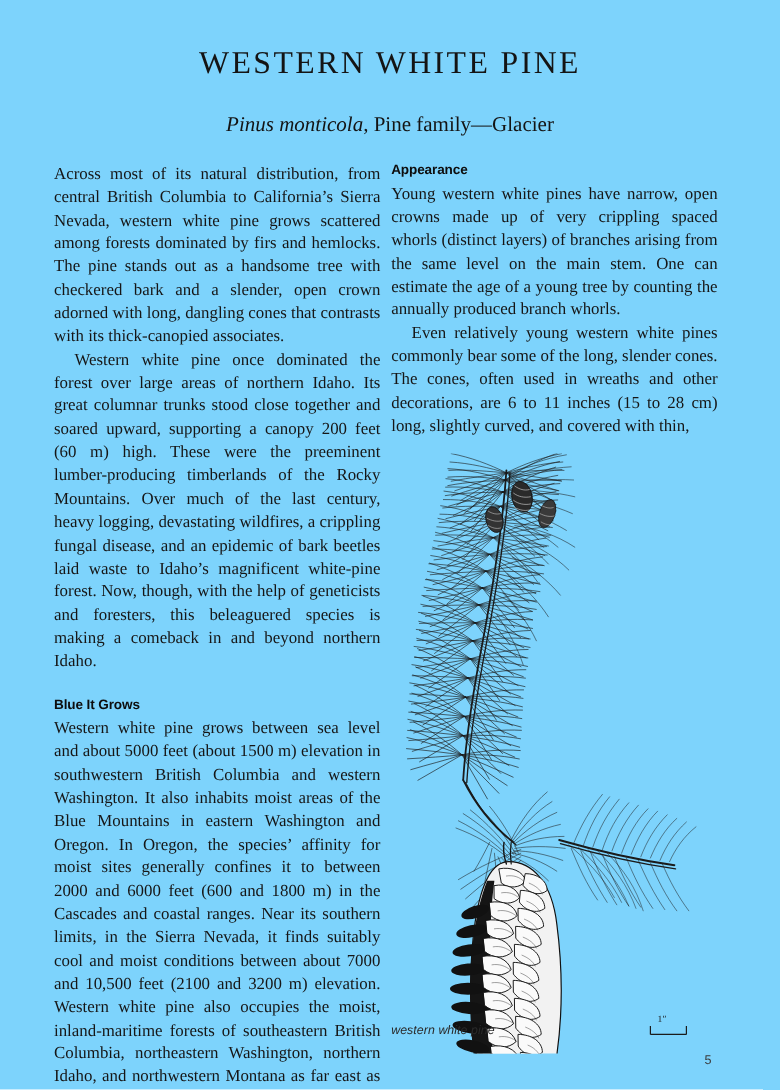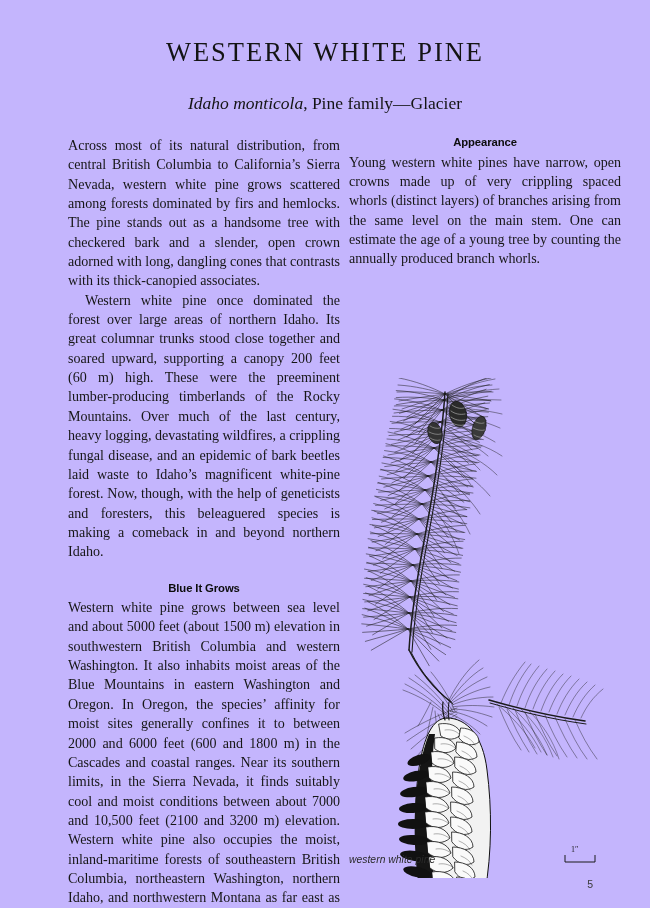--- a/index.html
+++ b/index.html
@@ -12,21 +12,21 @@
     height: 908px;
     position: relative;
     font-family: "Liberation Serif", "DejaVu Serif", serif;
     color: #1a1a1a;
     overflow: hidden;
   }
 
   .page {
     position: absolute;
     inset: 0;
-    background: #c4b5fd;
+    background: #7dd3fc;
   }
 
   
   .masthead {
     position: absolute;
     top: 38px;
     left: 56px;
     width: 538px;
     text-align: center;
   }
@@ -46,41 +46,40 @@
     line-height: 1.2;
   }
   .subtitle .sci {
     font-style: italic;
   }
 
   
   .columns {
     position: absolute;
     top: 136px;
-    left: 68px;
+    left: 45px;
     width: 537px;
     height: 745px;
   }
   .col {
     position: absolute;
     top: 0;
     width: 272px;
   }
   .col-left  { left: 0px; }
   .col-right { left: 281px; }
 
   .sec-head {
     font-family: "Liberation Sans", "DejaVu Sans", sans-serif;
     font-weight: bold;
     font-size: 11.3px;
     letter-spacing: -0.1px;
     color: #0d0d0d;
     margin: 0 0 3px 0;
     line-height: 1.2;
-    text-align: center;
   }
   .para {
     margin: 0;
     font-size: 14.05px;
     line-height: 19.35px;
     text-align: justify;
     text-justify: inter-word;
     color: #161616;
     hyphens: manual;
   }
@@ -120,36 +119,37 @@
     color: #3a3a3a;
   }
 </style>
 </head>
 <body>
 
 <div class="page">
 
   <div class="masthead">
     <div class="title">WESTERN WHITE PINE</div>
-    <div class="subtitle"><span class="sci">Idaho monticola</span><span>, Pine family—Glacier</span></div>
+    <div class="subtitle"><span class="sci">Pinus monticola</span><span>, Pine family—Glacier</span></div>
   </div>
 
   <div class="columns">
 
     <div class="col col-left">
       <p class="para">Across most of its natural distribution, from central British Columbia to California’s Sierra Nevada, western white pine grows scattered among forests dominated by firs and hemlocks. The pine stands out as a handsome tree with checkered bark and a slender, open crown adorned with long, dangling cones that contrasts with its thick-canopied associates.</p>
       <p class="para">Western white pine once dominated the forest over large areas of northern Idaho. Its great columnar trunks stood close together and soared upward, supporting a canopy 200 feet (60 m) high. These were the preeminent lumber-producing timberlands of the Rocky Mountains. Over much of the last century, heavy logging, devastating wildfires, a crippling fungal disease, and an epidemic of bark beetles laid waste to Idaho’s magnificent white-pine forest. Now, though, with the help of geneticists and foresters, this beleaguered species is making a comeback in and beyond northern Idaho.</p>
       <div class="gap-before-head"></div>
       <h2 class="sec-head">Blue It Grows</h2>
       <p class="para">Western white pine grows between sea level and about 5000 feet (about 1500 m) elevation in southwestern British Columbia and western Washington. It also inhabits moist areas of the Blue Mountains in eastern Washington and Oregon. In Oregon, the species’ affinity for moist sites generally confines it to between 2000 and 6000 feet (600 and 1800 m) in the Cascades and coastal ranges. Near its southern limits, in the Sierra Nevada, it finds suitably cool and moist conditions between about 7000 and 10,500 feet (2100 and 3200 m) elevation. Western white pine also occupies the moist, inland-maritime forests of southeastern British Columbia, northeastern Washington, northern Idaho, and northwestern Montana as far east as Glacier National Park.</p>
     </div>
 
     <div class="col col-right">
       <h2 class="sec-head">Appearance</h2>
       <p class="para">Young western white pines have narrow, open crowns made up of very crippling spaced whorls (distinct layers) of branches arising from the same level on the main stem. One can estimate the age of a young tree by counting the annually produced branch whorls.</p>
+      <p class="para">Even relatively young western white pines commonly bear some of the long, slender cones. The cones, often used in wreaths and other decorations, are 6 to 11 inches (15 to 28 cm) long, slightly curved, and covered with thin,</p>
     </div>
 
     <div class="figure">
       <svg viewBox="0 0 272 500" width="272" height="500" aria-hidden="true">
         <defs>
           <g id="needleTuft">
             <path d="M0,0 C-14,-7 -30,-13 -46,-16"></path>
             <path d="M0,0 C-14,-4 -30,-8 -47,-9"></path>
             <path d="M0,0 C-14,-1 -31,-3 -48,-2"></path>
             <path d="M0,0 C-14,2 -30,4 -46,7"></path>

